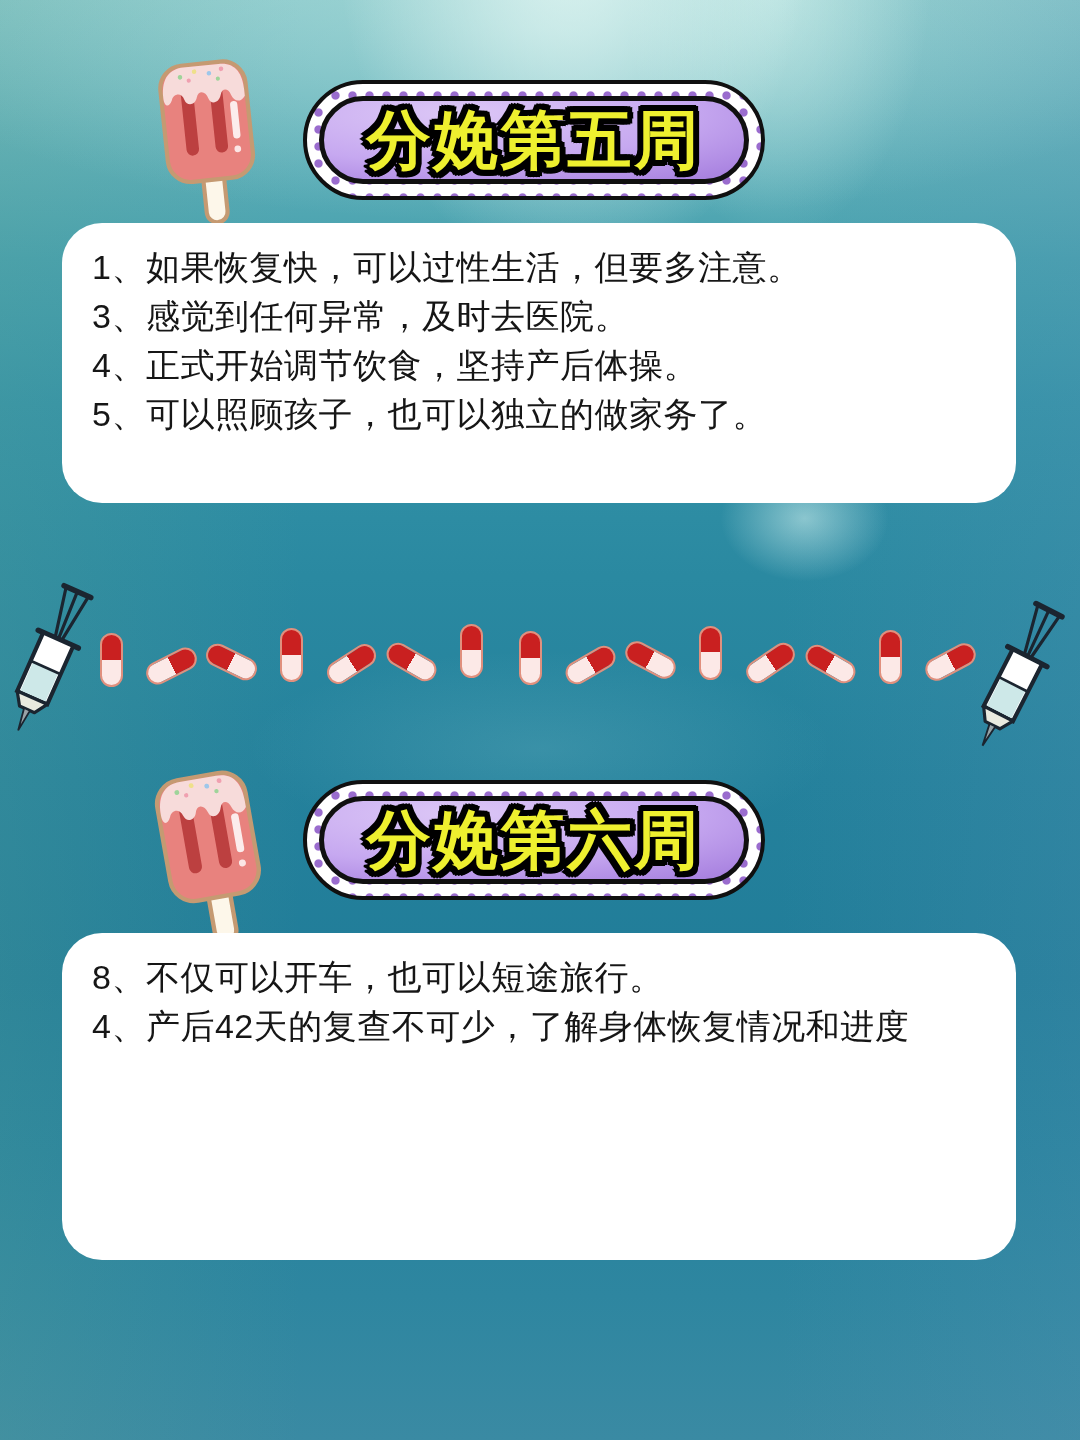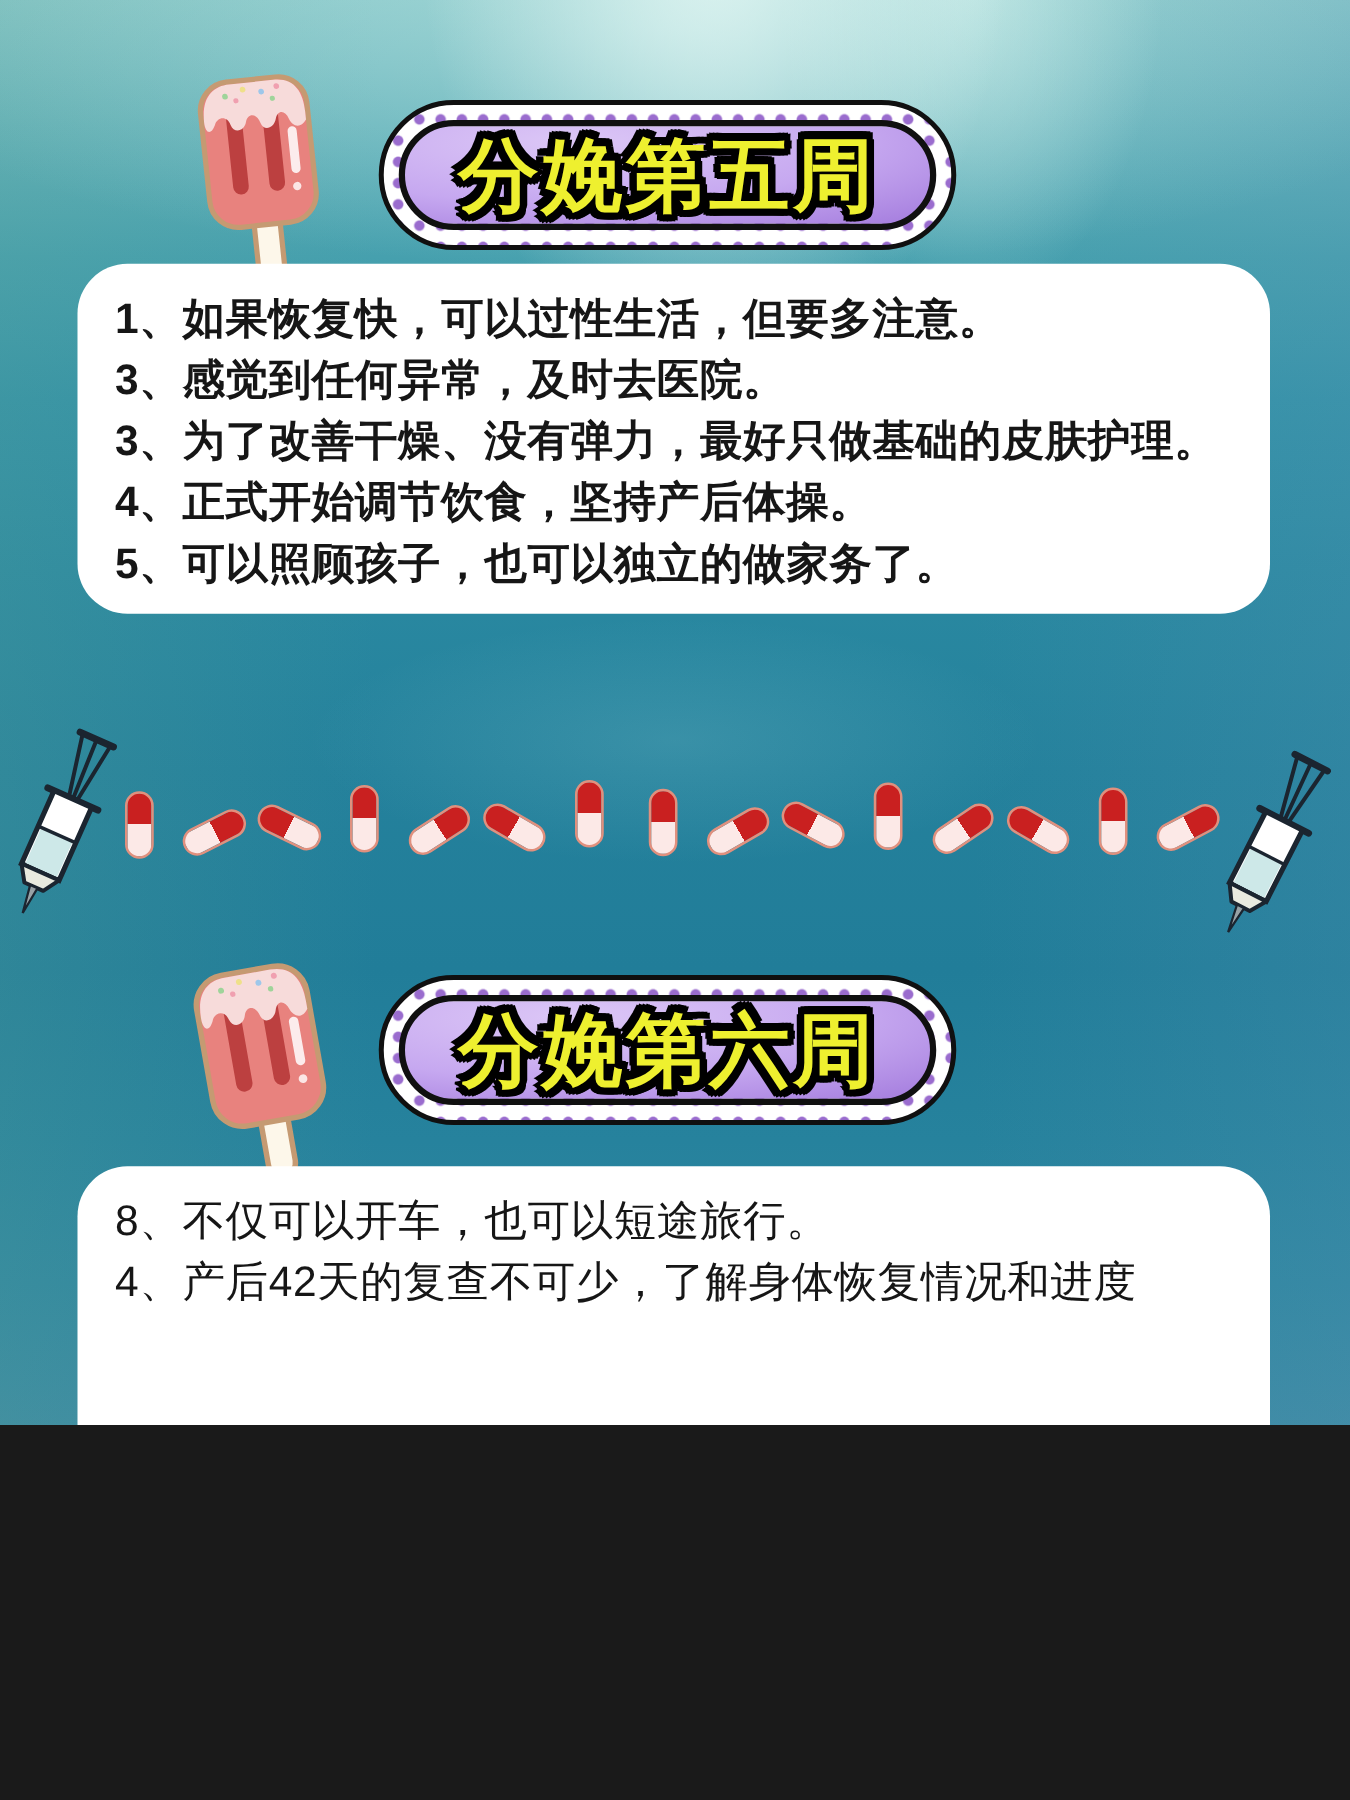--- a/index.html
+++ b/index.html
@@ -10,21 +10,21 @@
     --card-bg:#ffffff;
     --text-color:#161616;
     --capsule-red:#c92020;
     --capsule-white:#fce9e7;
     --ocean-teal:#23809b;
   }
   *{box-sizing:border-box;}
   html,body{margin:0;padding:0;}
   body{background:#1a1a1a;font-family:"Liberation Sans", sans-serif;}
   .page{
-    position:relative;width:1080px;height:1140px;margin:0 auto;overflow:hidden;
+    position:relative;width:1080px;height:1440px;margin:0 auto;overflow:hidden;
     background:#c4b5fd;
   }
   
   .bg{
     position:absolute;inset:0;
     background:
       radial-gradient(ellipse 340px 520px at 53% -6%, rgba(238,252,248,.85), rgba(238,252,248,0) 70%),
       radial-gradient(ellipse 220px 380px at 72% -2%, rgba(225,248,243,.55), rgba(225,248,243,0) 70%),
       radial-gradient(ellipse 900px 260px at 50% 2%, rgba(190,230,228,.45), rgba(190,230,228,0) 75%),
       radial-gradient(ellipse 120px 90px at 74.5% 36%, rgba(215,245,242,.55), rgba(215,245,242,0) 70%),
@@ -71,21 +71,21 @@
   .popsicle{position:absolute;width:118px;height:172px;}
   .popsicle-1{left:150px;top:58px;transform:rotate(-6deg);}
   .popsicle-2{left:148px;top:770px;transform:rotate(-10deg);width:128px;height:180px;}
   .popsicle svg{width:100%;height:100%;}
   
   .card{
     position:absolute;left:62px;width:954px;
     background:var(--card-bg);border-radius:40px;
     padding:20px 26px 16px 30px;
   }
-  .card-1{top:211px;height:280px;font-weight:bold;}
+  .card-1{top:223px;height:280px;}
   .card-2{top:933px;height:327px;}
   .tips{margin:0;}
   .tip{
     margin:0;color:var(--text-color);
     font-size:34px;line-height:49px;letter-spacing:0.5px;
   }
   
   .divider{position:absolute;left:0;top:575px;width:1080px;height:180px;}
   .syringe{position:absolute;width:80px;height:160px;}
   .syringe svg{width:100%;height:100%;}
@@ -129,21 +129,20 @@
   <div class="banner banner-1">
     <div class="banner-inner">
       <span class="banner-text">分娩第五周</span>
     </div>
   </div>
 
   <div class="card card-1">
     <div class="tips">
         <p class="tip">1、如果恢复快，可以过性生活，但要多注意。</p>
         <p class="tip">3、感觉到任何异常，及时去医院。</p>
-        <p class="tip">3、为了改善干燥、没有弹力，最好只做基础的皮肤护理。</p>
         <p class="tip">4、正式开始调节饮食，坚持产后体操。</p>
         <p class="tip">5、可以照顾孩子，也可以独立的做家务了。</p>
       </div>
   </div>
 
   <div class="divider">
     <div class="syringe syringe-left">
       <svg viewBox="0 0 72 175" aria-hidden="true">
         <g stroke="#1b2530" stroke-linecap="round" fill="none">
           <line x1="17" y1="7" x2="49" y2="7" stroke-width="6"></line>

